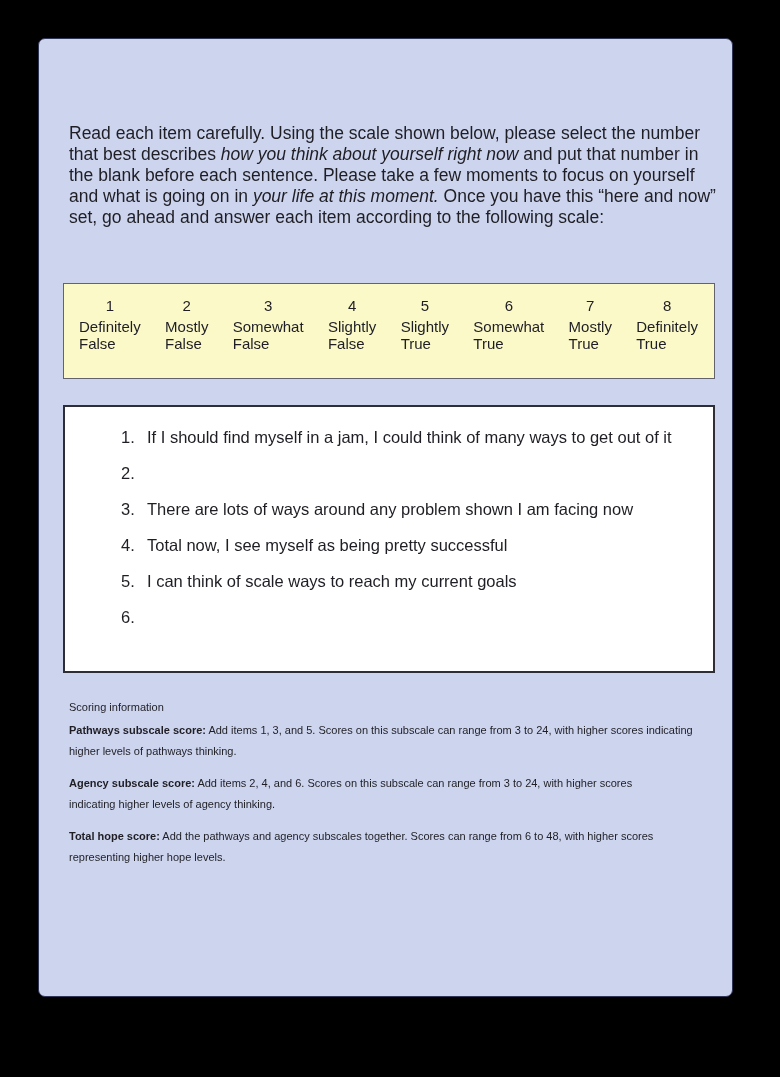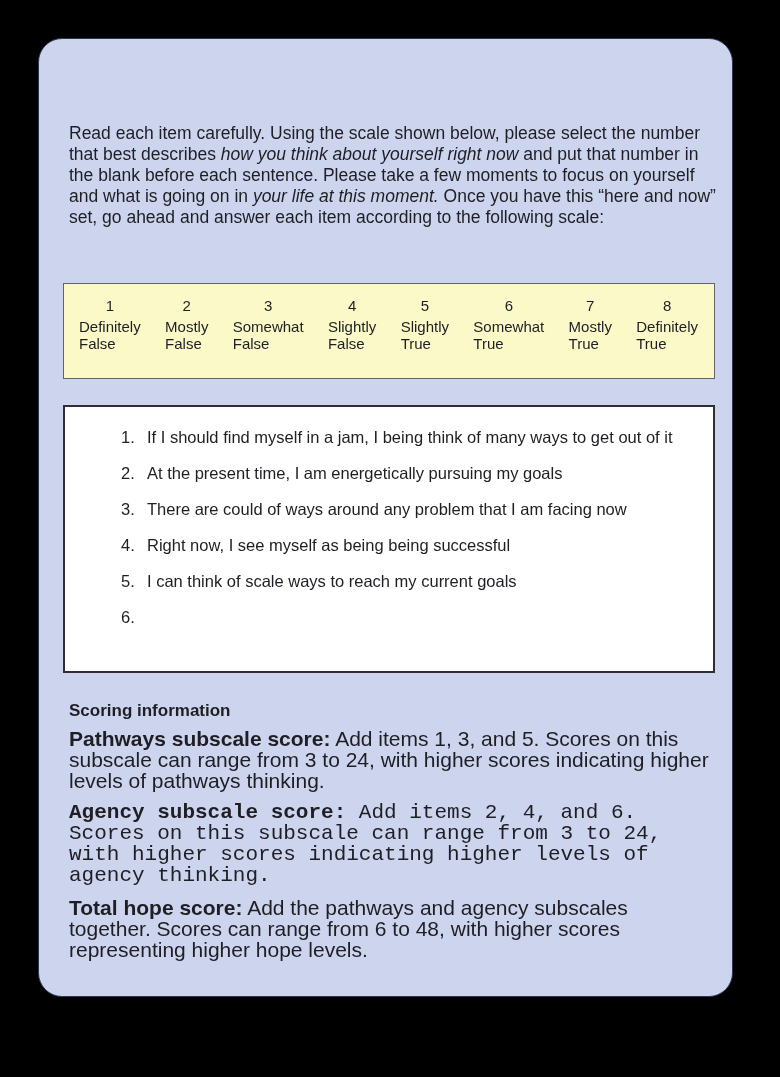--- a/index.html
+++ b/index.html
@@ -16,21 +16,21 @@
     overflow: hidden;
   }
   .card {
     position: absolute;
     left: 38px;
     top: 38px;
     width: 695px;
     height: 959px;
     background: #cdd4ee;
     border: 1px solid #2f3554;
-    border-radius: 24px;
+    border-radius: 7px;
     box-sizing: border-box;
   }
   .intro {
     position: absolute;
     left: 30px;
     top: 84px;
     width: 652px;
     margin: 0;
     font-size: 17.5px;
     line-height: 21px;
@@ -90,30 +90,30 @@
 
   .scoring {
     position: absolute;
     left: 30px;
     top: 662px;
     width: 645px;
     color: #1e1e24;
   }
   .scoring h3 {
     margin: 0 0 7px 0;
-    font-size: 17px;
-    font-weight: bold;
+    font-size: 11px;
+    font-weight: normal;
   }
   .scoring p {
     margin: 0 0 11px 0;
-    font-size: 21px;
+    font-size: 11px;
     line-height: 21px;
   }
   .scoring p.w1 { width: 640px; }
-  .scoring p.w2 { width: 610px; font-family: Liberation Mono, monospace; }
+  .scoring p.w2 { width: 610px; }
   .scoring p.w3 { width: 620px; }
   .scoring p.gap { margin-top: 8px; }
 </style>
 </head>
 <body>
 
 <div class="page">
   <div class="card">
 
     <p class="intro"><span>Read each item carefully. Using the scale shown below, please select the number that best describes </span><span class="it">how you think about yourself right now</span><span> and put that number in the blank before each sentence. Please take a few moments to focus on yourself and what is going on in </span><span class="it">your life at this moment.</span><span> Once you have this “here and now” set, go ahead and answer each item according to the following scale:</span></p>
@@ -157,33 +157,32 @@
       <div class="scale-col">
         <div class="num">8</div>
         <div class="lbl">Definitely
 True</div>
       </div>
     </div>
 
     <div class="items-box">
       <div class="item">
         <span class="inum">1.</span>
-          <span>If I should find myself in a jam, I being think of many ways to get out of it</span>
+          <span>If I should find myself in a jam, I could think of many ways to get out of it</span>
       </div>
       <div class="item">
         <span class="inum">2.</span>
-          <span>At the present time, I am energetically pursuing my goals</span>
       </div>
       <div class="item">
         <span class="inum">3.</span>
-          <span>There are could of ways around any problem that I am facing now</span>
+          <span>There are lots of ways around any problem shown I am facing now</span>
       </div>
       <div class="item">
         <span class="inum">4.</span>
-          <span>Right now, I see myself as being being successful</span>
+          <span>Total now, I see myself as being pretty successful</span>
       </div>
       <div class="item">
         <span class="inum">5.</span>
           <span>I can think of scale ways to reach my current goals</span>
       </div>
       <div class="item">
         <span class="inum">6.</span>
       </div>
     </div>
 

